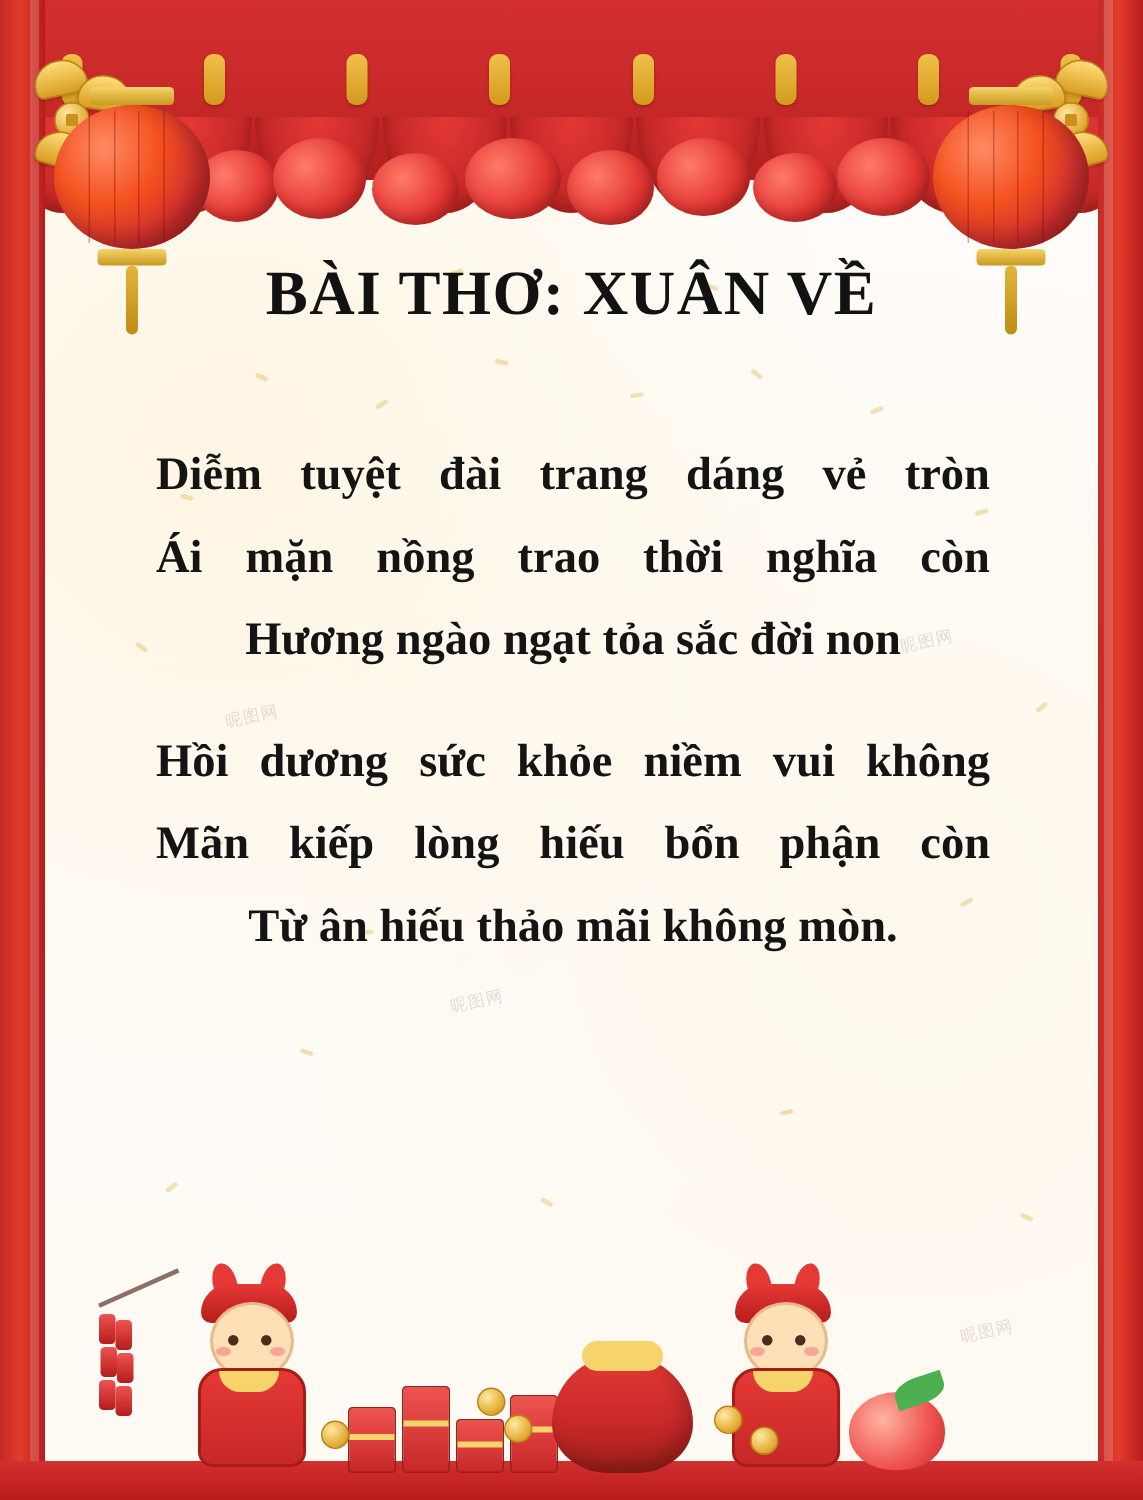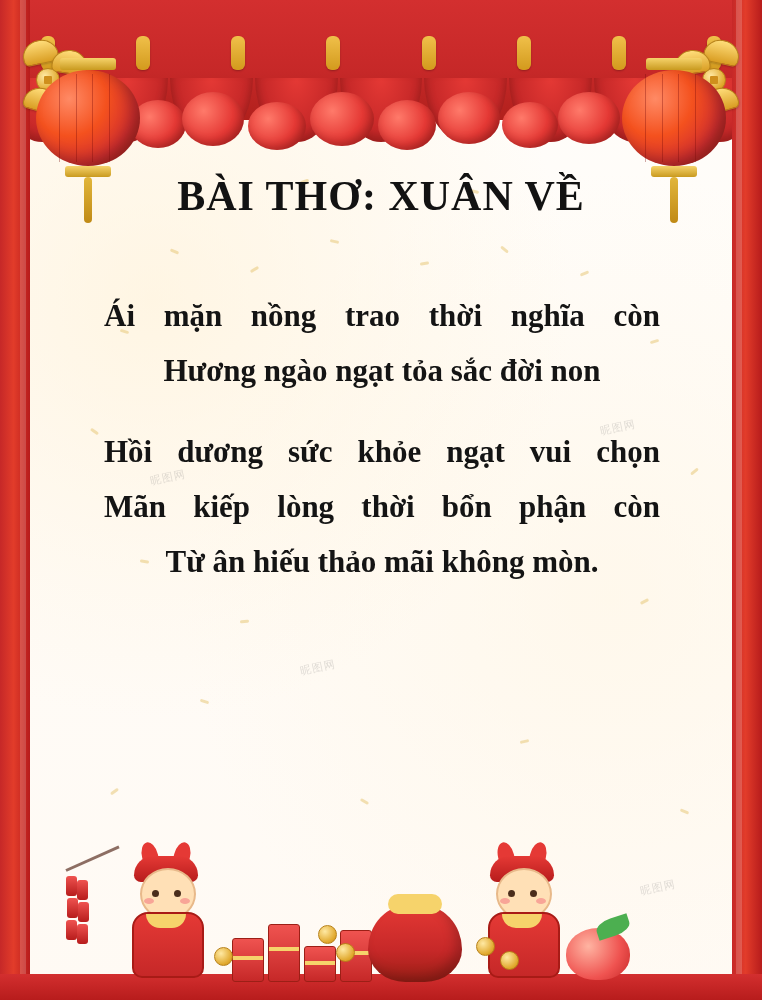--- a/index.html
+++ b/index.html
@@ -490,26 +490,27 @@
       <div class="lantern-rib" style="left:70%;"></div>
     </div>
     <div class="lantern-base"></div>
     <div class="lantern-tassel"></div>
   </div>
 
   <div class="title">BÀI THƠ: XUÂN VỀ</div>
 
   <div class="poem">
     <div class="stanza">
+      <div class="verse-justify">Diễm tuyệt đài trang dáng vẻ tròn</div>
       <div class="verse-justify">Ái mặn nồng trao thời nghĩa còn</div>
       <div class="verse-plain">Hương ngào ngạt tỏa sắc đời non</div>
     </div>
     <div class="stanza">
-      <div class="verse-justify">Hồi dương sức khỏe ngạt vui chọn</div>
-      <div class="verse-justify">Mãn kiếp lòng thời bổn phận còn</div>
+      <div class="verse-justify">Hồi dương sức khỏe niềm vui không</div>
+      <div class="verse-justify">Mãn kiếp lòng hiếu bổn phận còn</div>
       <div class="verse-plain">Từ ân hiếu thảo mãi không mòn.</div>
     </div>
   </div>
 
   <div class="bottom-scene">
 
     <div class="firecracker">
       <div class="fc-stick"></div>
       <div class="fc-bead" style="left:2px;  top:10px;"></div>
       <div class="fc-bead" style="left:13px; top:14px;"></div>

